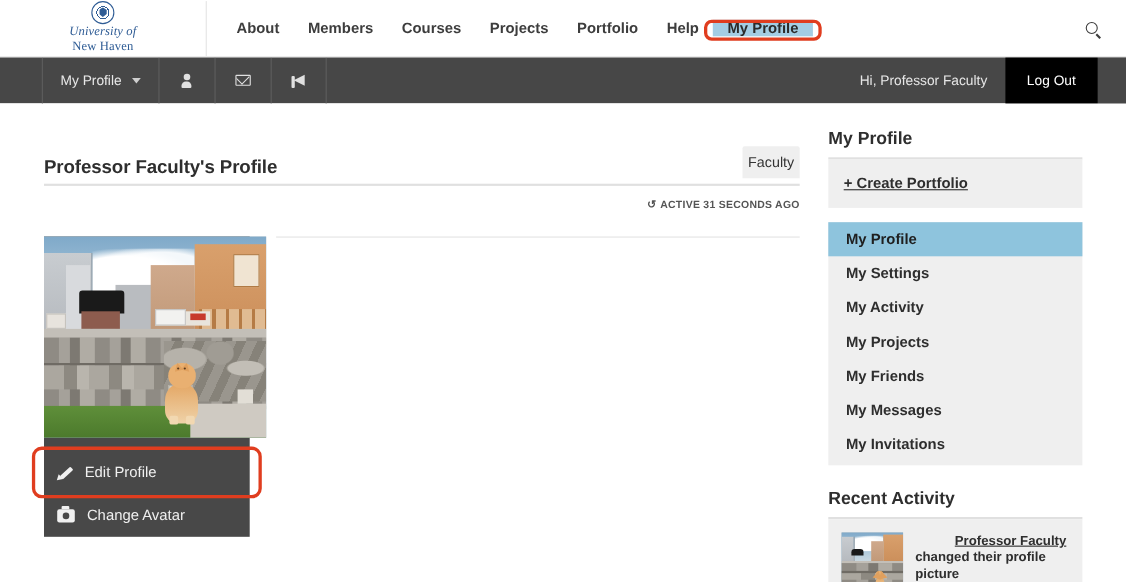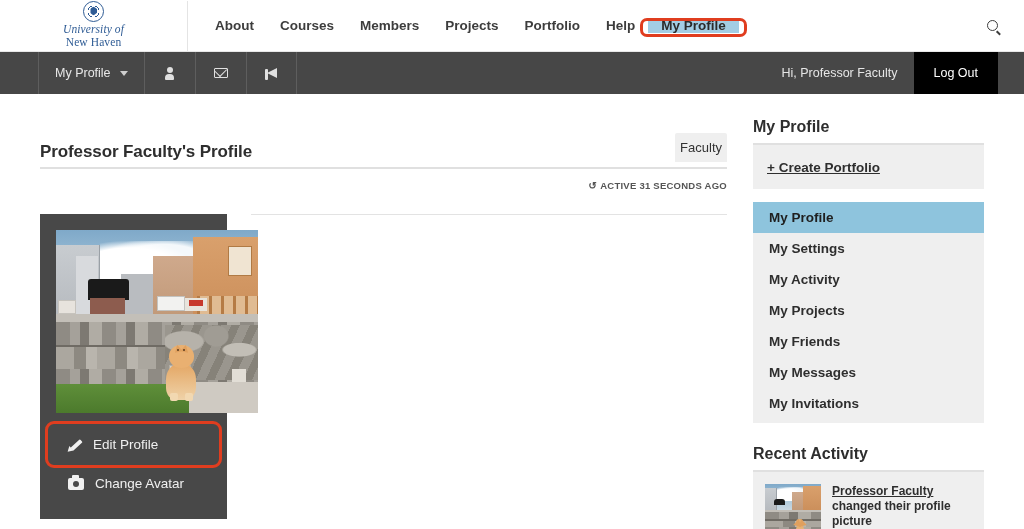--- a/index.html
+++ b/index.html
@@ -272,21 +272,21 @@
     color: #555555;
     transform: scaleX(-1);
     display: inline-block;
   }
 
   .lower-area { display: flex; margin-top: 23px; }
 
   .avatar-panel {
     width: 187px;
     background: #484848;
-    padding: 16px;
+    padding: 0;
     flex-shrink: 0;
   }
   .avatar-photo {
     width: 202px;
     height: 183px;
     position: relative;
     overflow: hidden;
     background: #9ab3c4;
   }
   
@@ -575,39 +575,39 @@
     overflow: hidden;
     background: #9ab3c4;
   }
   .activity-body { flex: 1; min-width: 0; }
   .activity-text {
     font-size: 12px;
     line-height: 15px;
     color: #2e2e2e;
     font-weight: bold;
   }
-  .activity-text .uname { text-decoration: underline; }
+  .activity-text .uname { text-decoration: underline; margin-left: 36px; }
 </style>
 </head>
 <body>
 
 <div class="top-header">
 
   <div class="logo-wrap">
     <div class="logo-seal"></div>
     <div class="logo-text">
       <span class="ital">University of</span><br>
       <span>New Haven</span>
     </div>
   </div>
 
   <div class="main-nav">
     <div class="nav-item">About</div>
+    <div class="nav-item">Members</div>
     <div class="nav-item">Courses</div>
-    <div class="nav-item">Members</div>
     <div class="nav-item">Projects</div>
     <div class="nav-item">Portfolio</div>
     <div class="nav-item">Help</div>
     <div class="nav-item active highlighted">My Profile</div>
   </div>
 
   <div class="header-spacer"></div>
 
   <div class="search-btn">
     <div class="search-glyph"></div>

